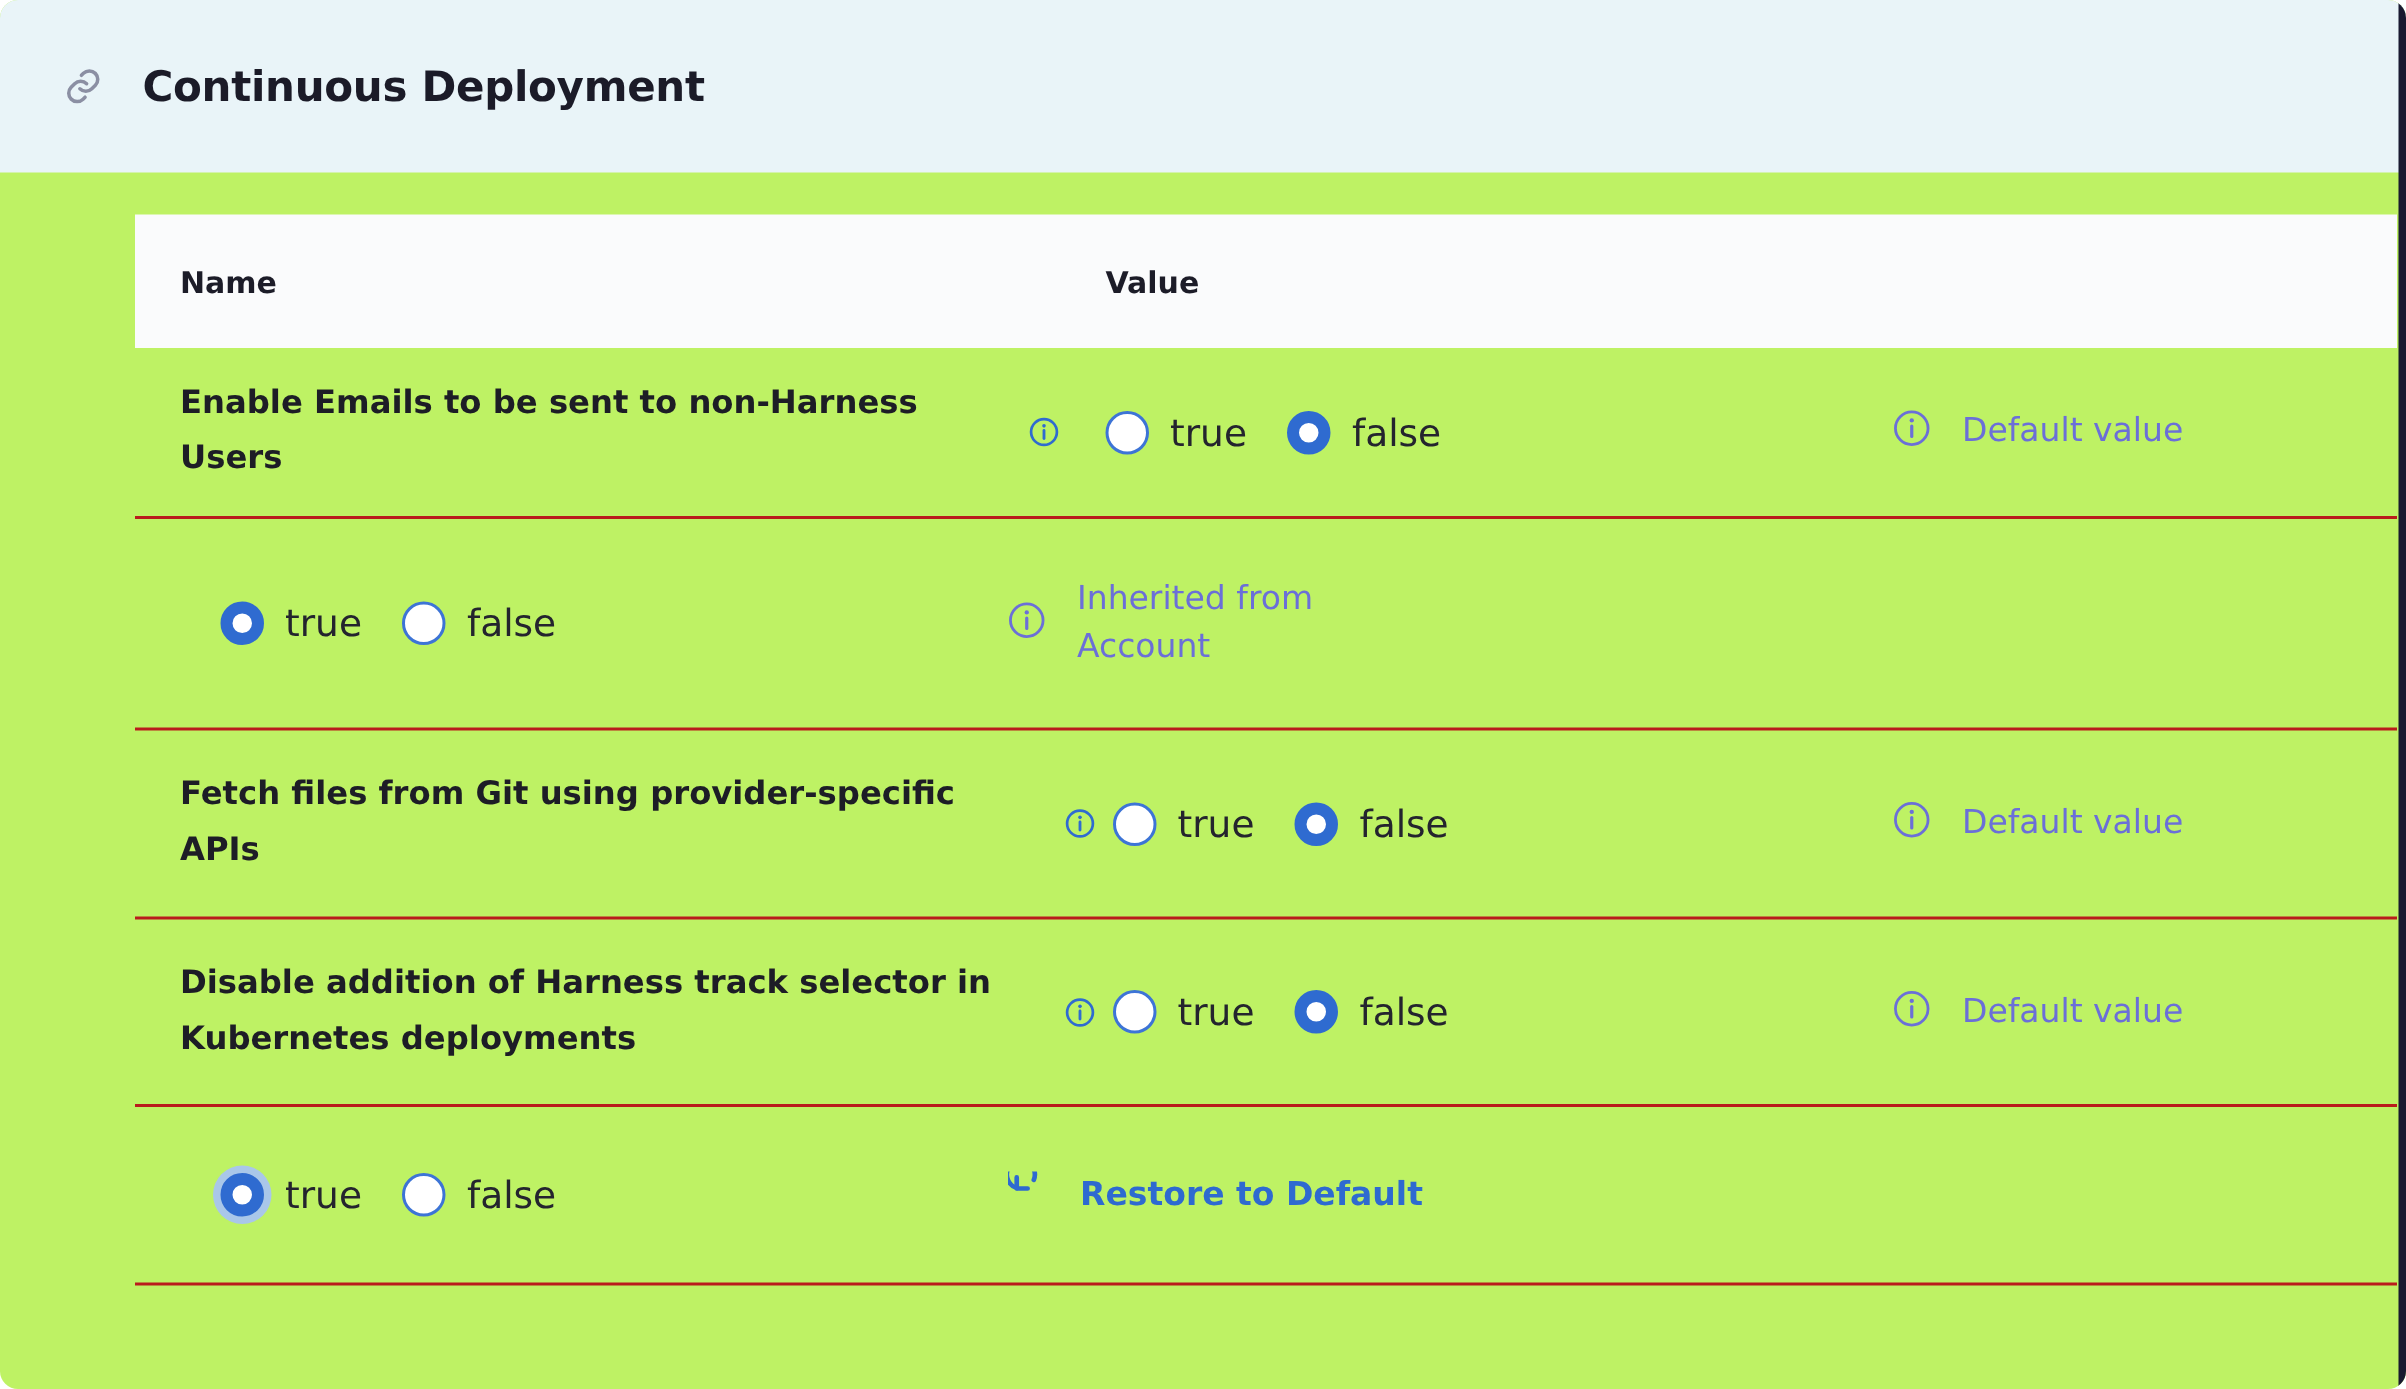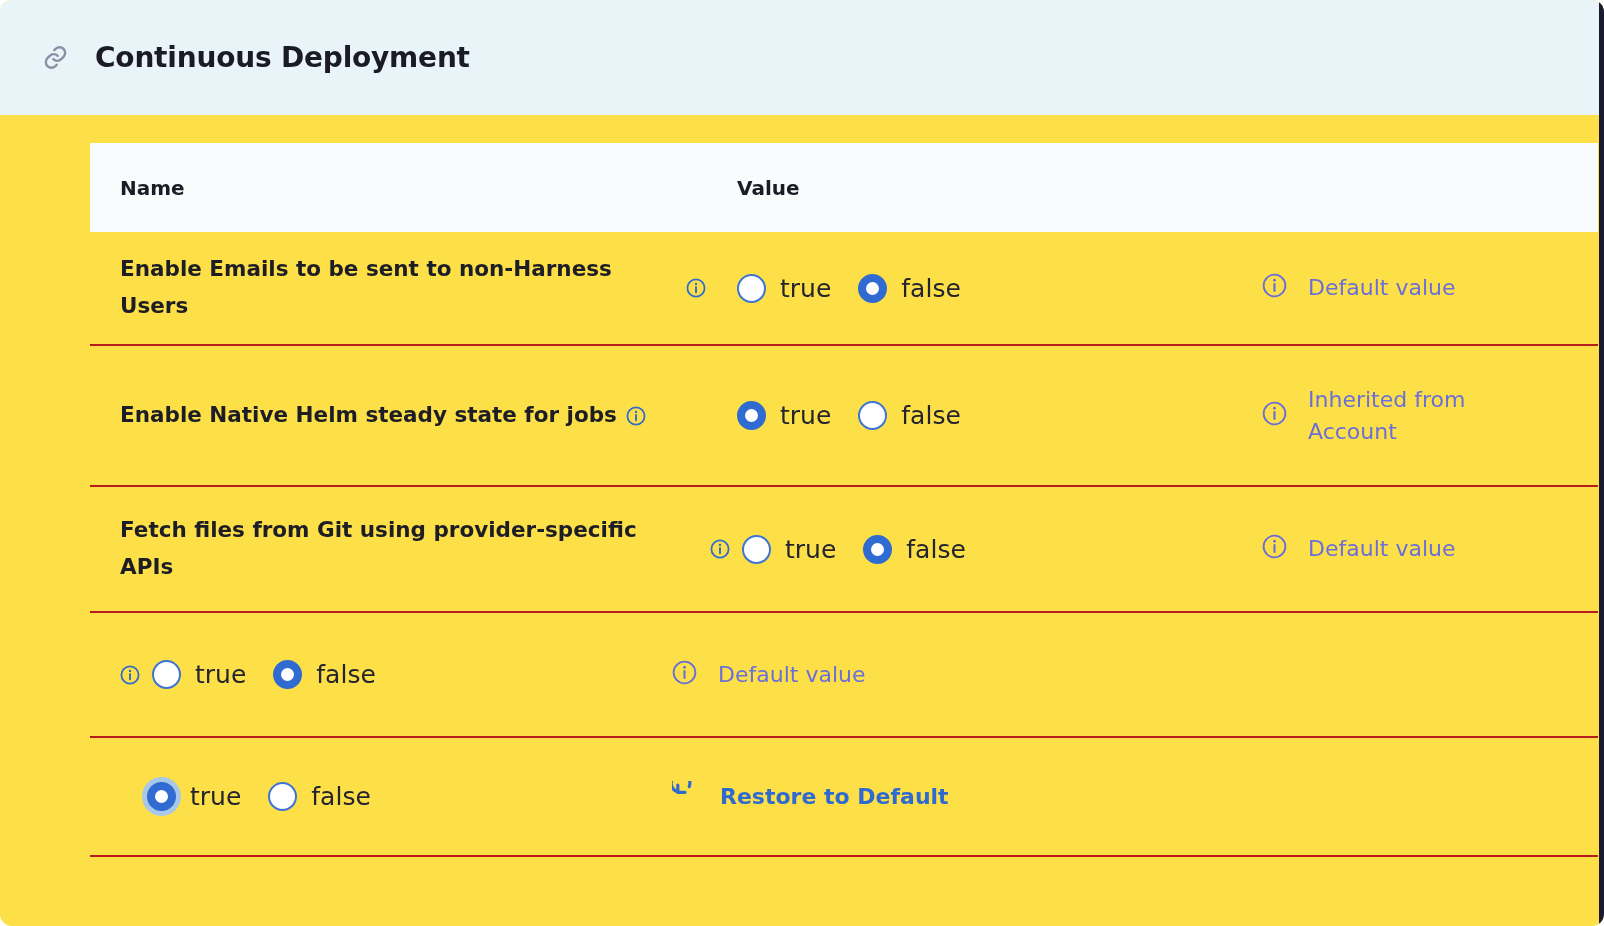--- a/index.html
+++ b/index.html
@@ -1,21 +1,21 @@
 <!DOCTYPE html>
 <html><head>
 <meta charset="utf-8">
 <style>
   * { box-sizing: border-box; }
   html,body { margin:0; padding:0; background:#ffffff; }
   body { font-family:"DejaVu Sans","Liberation Sans",sans-serif; }
 
   .screen {
     position:relative; width:1604px; height:926px;
-    background:#fde047; border-radius:12px; overflow:hidden;
+    background:#bef264; border-radius:12px; overflow:hidden;
   }
 
   
   .section-header {
     height:115px; background:#e9f4f8;
     display:flex; align-items:center; padding-left:42px;
   }
   .link-icon { width:27px; height:27px; margin-right:26px; display:flex; align-items:center; }
   .section-title {
     font-size:28px; font-weight:700; color:#1b1b28; letter-spacing:-0.2px;
@@ -126,30 +126,20 @@
               <line x1="10" y1="8.8" x2="10" y2="14.4" stroke="#6b6fd8" stroke-width="1.7" stroke-linecap="round"></line>
               <circle cx="10" cy="5.8" r="1.15" fill="#6b6fd8"></circle>
             </svg>
         </span>
 
         <span class="status-text">Default value</span>
       </div>
     </div>
 
     <div class="row info-after-label status-info">
-      <div class="cell-name">
-        <span class="name-label">Enable Native Helm steady state for jobs</span>
-        <span class="info-icon-blue name-info">
-          <svg width="20" height="20" viewBox="0 0 20 20">
-              <circle cx="10" cy="10" r="8.6" fill="none" stroke="#2f6bd0" stroke-width="1.8"></circle>
-              <line x1="10" y1="9" x2="10" y2="14.3" stroke="#2f6bd0" stroke-width="1.9" stroke-linecap="round"></line>
-              <circle cx="10" cy="5.9" r="1.2" fill="#2f6bd0"></circle>
-            </svg>
-        </span>
-      </div>
       <div class="cell-value">
 
         <span class="radio-group">
           <span class="radio-dot selected"></span>
           <span class="radio-label">true</span>
         </span>
         <span class="radio-group">
           <span class="radio-dot"></span>
           <span class="radio-label">false</span>
         </span>
@@ -196,20 +186,24 @@
               <line x1="10" y1="8.8" x2="10" y2="14.4" stroke="#6b6fd8" stroke-width="1.7" stroke-linecap="round"></line>
               <circle cx="10" cy="5.8" r="1.15" fill="#6b6fd8"></circle>
             </svg>
         </span>
 
         <span class="status-text">Default value</span>
       </div>
     </div>
 
     <div class="row info-before-radios status-info">
+      <div class="cell-name">
+        <span class="name-label">Disable addition of Harness track selector in Kubernetes deployments</span>
+
+      </div>
       <div class="cell-value">
         <span class="info-icon-blue lead-info">
           <svg width="20" height="20" viewBox="0 0 20 20">
               <circle cx="10" cy="10" r="8.6" fill="none" stroke="#2f6bd0" stroke-width="1.8"></circle>
               <line x1="10" y1="9" x2="10" y2="14.3" stroke="#2f6bd0" stroke-width="1.9" stroke-linecap="round"></line>
               <circle cx="10" cy="5.9" r="1.2" fill="#2f6bd0"></circle>
             </svg>
         </span>
         <span class="radio-group">
           <span class="radio-dot"></span>

